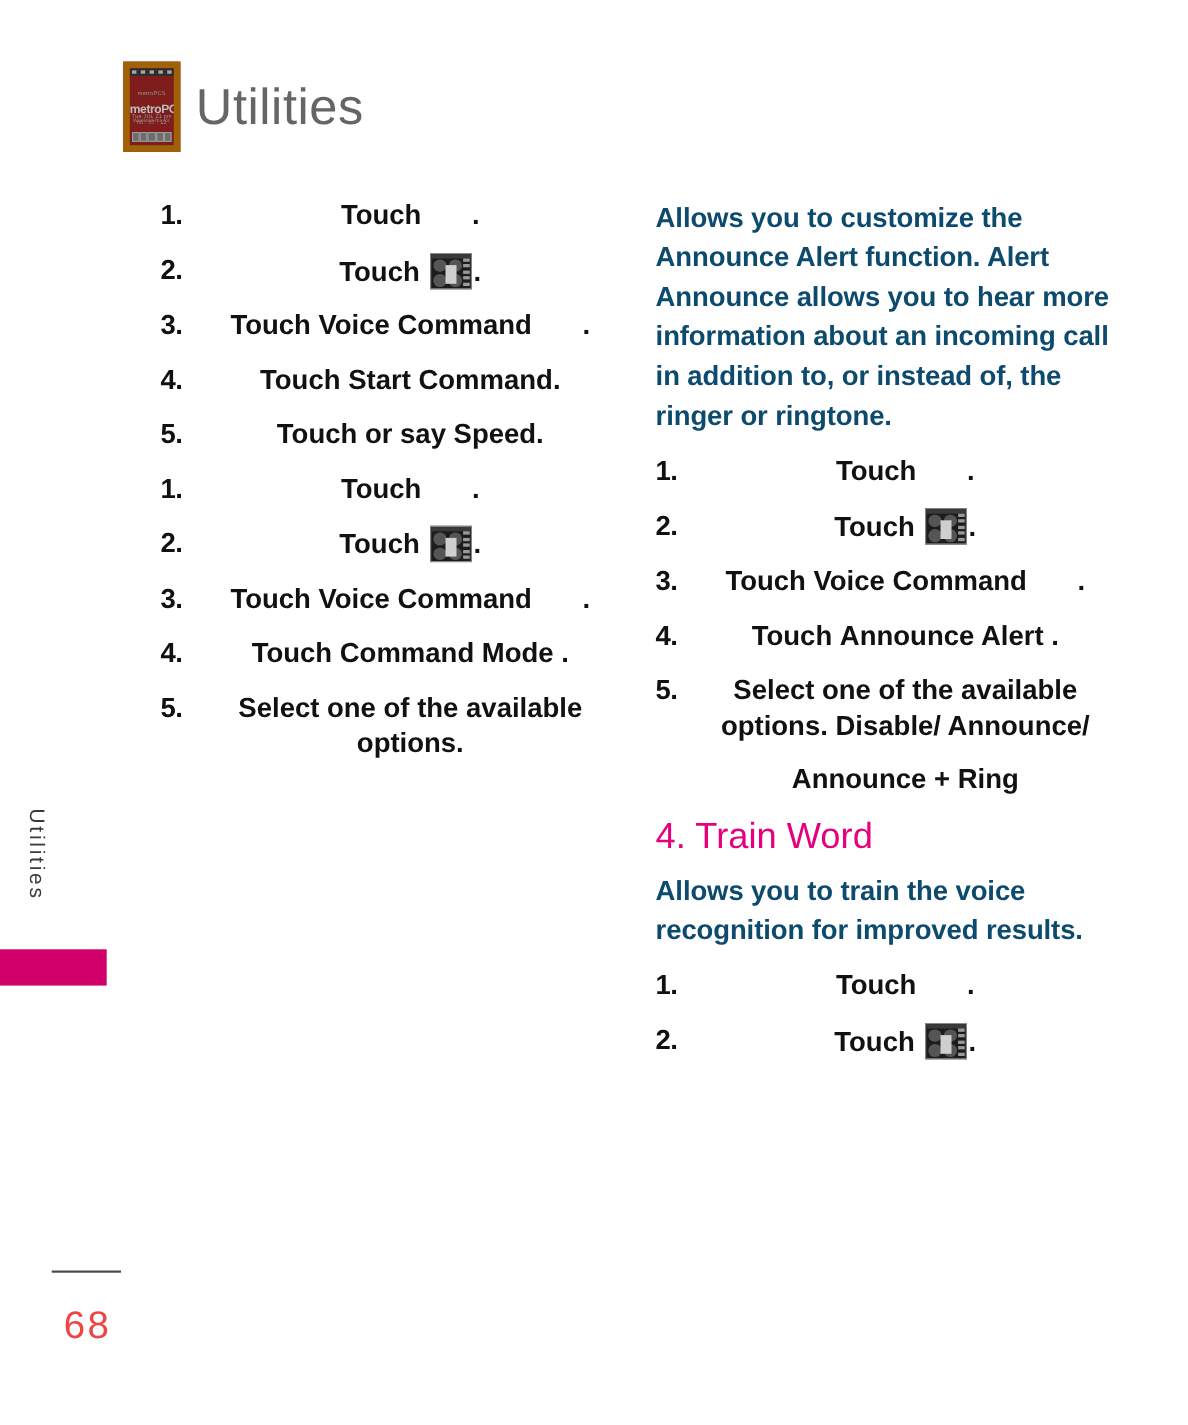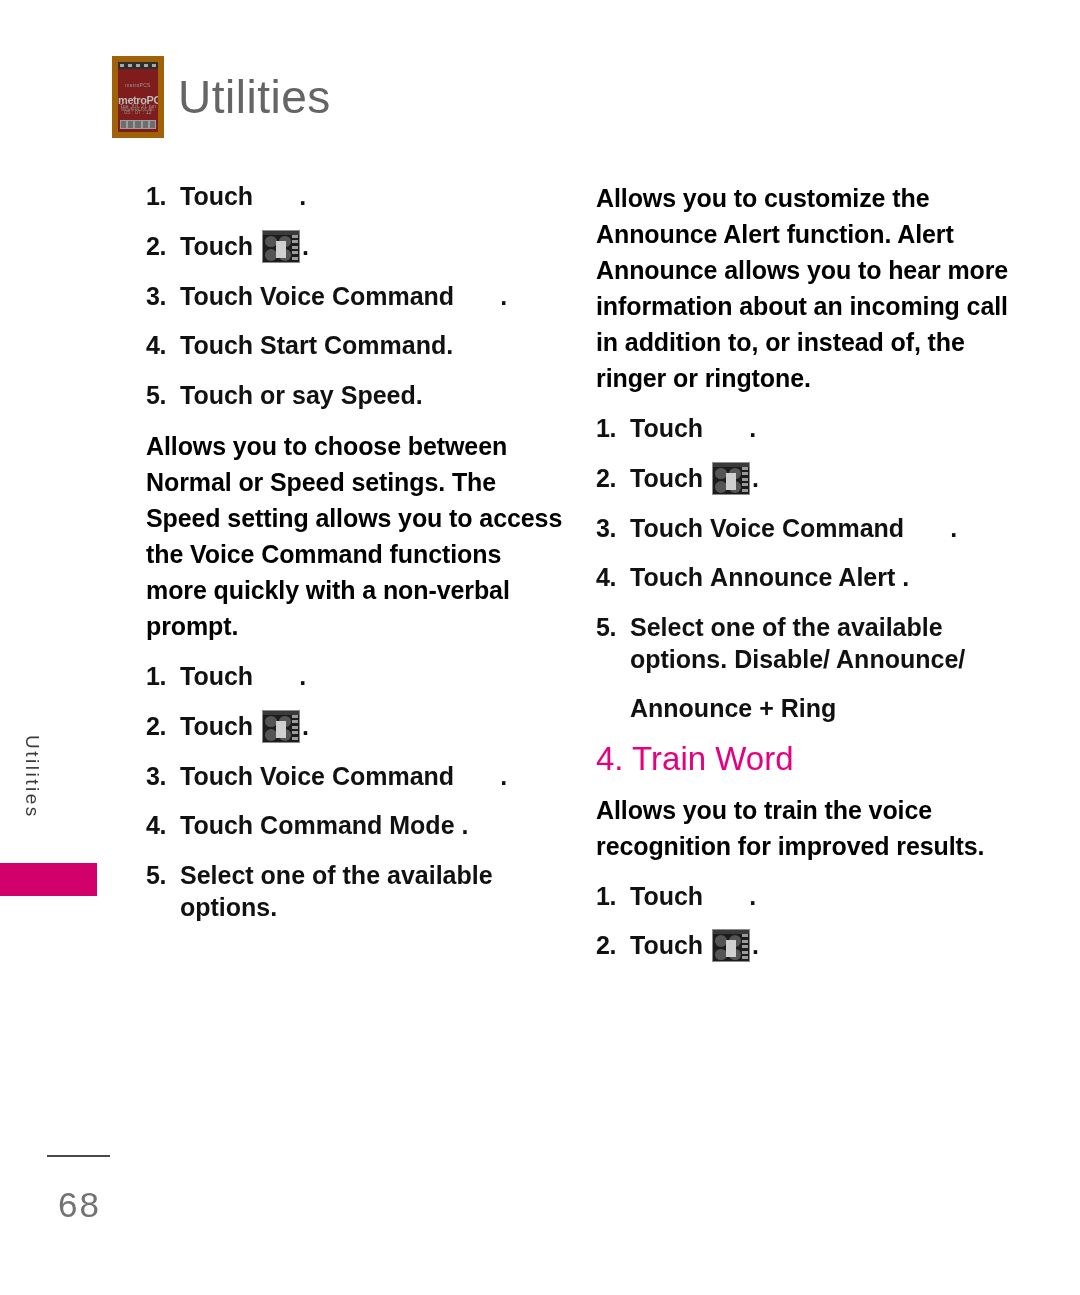--- a/index.html
+++ b/index.html
@@ -140,21 +140,21 @@
     top: 1155px;
     width: 63px;
     height: 2px;
     background: #4a4a4a;
   }
   .page-number {
     position: absolute;
     left: 58px;
     top: 1185px;
     font-size: 35px;
-    color: #737373;
+    color: #ef4444;
     font-weight: 400;
     letter-spacing: 2px;
   }
 
   
   .col {
     position: absolute;
     top: 180px;
     width: 420px;
   }
@@ -167,42 +167,42 @@
     font-weight: 400;
     line-height: 1.12;
     margin: 0 0 14px 0;
     letter-spacing: 0px;
   }
   .heading-gap { letter-spacing: 3px; }
 
   .section-body {
     font-size: 25px;
     font-weight: bold;
-    color: #000000;
+    color: #0c4a6e;
     line-height: 1.44;
     margin: 0 0 16px 0;
     letter-spacing: -0.1px;
   }
 
   .steps { margin: 0; padding: 0; list-style: none; }
   .step {
     font-size: 25px;
     color: #111111;
     line-height: 1.3;
     margin-bottom: 17px;
     display: flex;
     align-items: flex-start;
   }
   .step-num {
     font-weight: bold;
     flex: none;
     width: 34px;
     letter-spacing: -0.5px;
   }
-  .step-body { flex: 1 1 auto; }
+  .step-body { flex: 1 1 auto; text-align: center; }
   .b  { font-weight: bold; }
   .lt { font-weight: 700; }
   .missing-glyph {
     display: inline-block;
     width: 46px;
   }
 
   
   .menu-icon {
     display: inline-block;
@@ -325,21 +325,20 @@
       <span class="step-num">4.</span>
       <span class="step-body"><span class="b">Touch</span> <span class="lt">Start Command.</span></span>
     </li>
     <li class="step">
       <span class="step-num">5.</span>
       <span class="step-body"><span class="b">Touch or say</span> <span class="lt">Speed.</span></span>
     </li>
   </ul>
 
 
-  <p class="section-body">Allows you to choose between Normal or Speed setings. The Speed setting allows you to access the Voice Command functions more quickly with a non-verbal prompt.</p>
 
   <ul class="steps">
     <li class="step">
       <span class="step-num">1.</span>
       <span class="step-body"><span class="b">Touch</span><span class="missing-glyph"></span><span class="b">.</span></span>
     </li>
     <li class="step">
       <span class="step-num">2.</span>
       <span class="step-body"><span class="b">Touch</span>
         <span class="menu-icon"><span class="mi-top"></span><span class="mi-grid">

